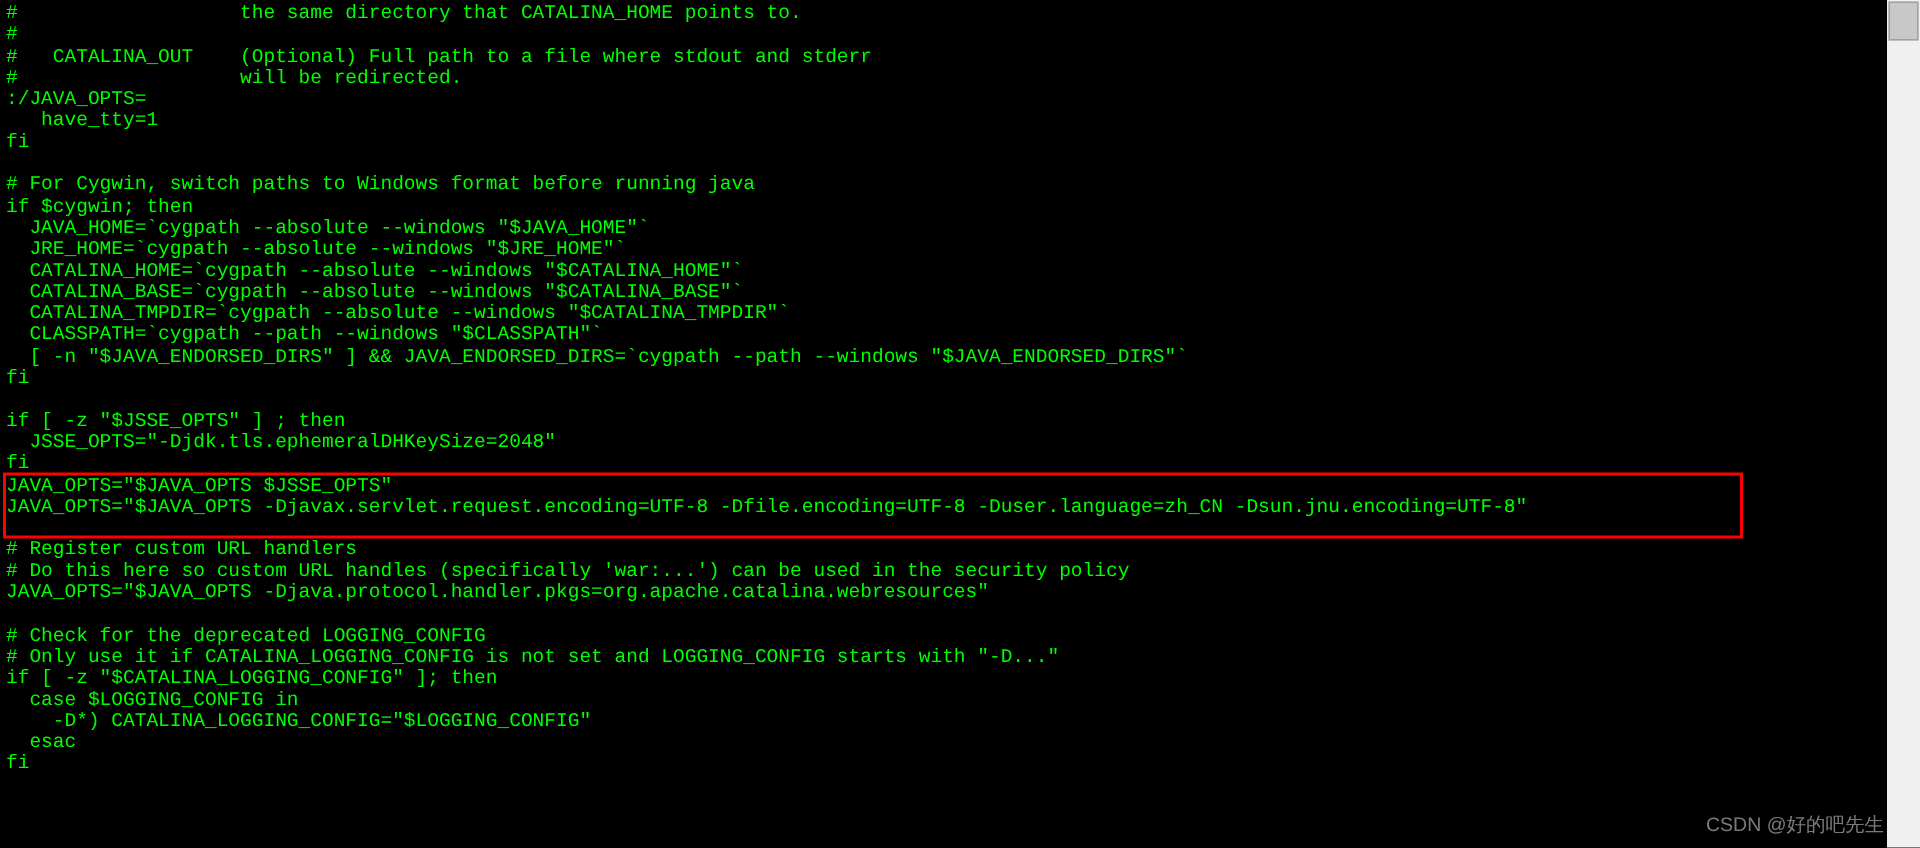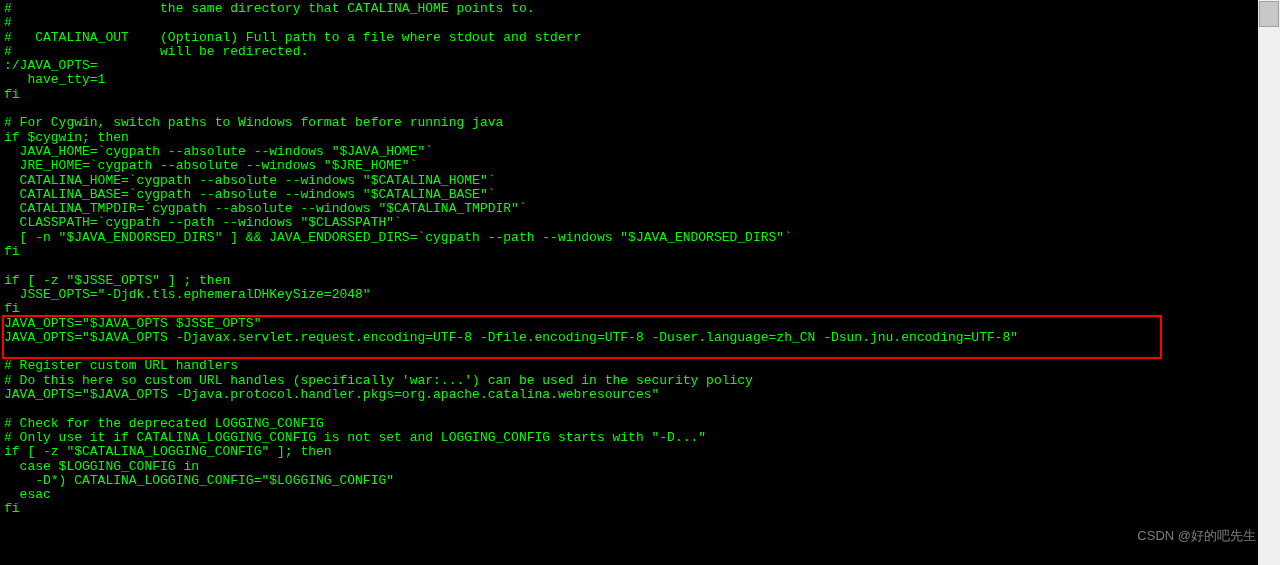--- a/index.html
+++ b/index.html
@@ -47,21 +47,21 @@
       white-space: pre;
     }
     .highlight-box {
       position: absolute;
       border: 2px solid #ff0000;
       pointer-events: none;
     }
     .watermark {
       position: absolute;
       right: 24px;
-      bottom: 22px;
+      bottom: 8px;
       color: rgba(220,220,220,0.55);
       font-family: Arial, sans-serif;
       font-size: 13px;
       pointer-events: none;
     }
   </style>
 </head>
 <body>
 
 <div class="terminal" id="terminal-lines"><span class="line">#                   the same directory that CATALINA_HOME points to.</span><span class="line">#</span><span class="line">#   CATALINA_OUT    (Optional) Full path to a file where stdout and stderr</span><span class="line">#                   will be redirected.</span><span class="line">:/JAVA_OPTS=</span><span class="line">   have_tty=1</span><span class="line">fi</span><span class="line"> </span><span class="line"># For Cygwin, switch paths to Windows format before running java</span><span class="line">if $cygwin; then</span><span class="line">  JAVA_HOME=`cygpath --absolute --windows "$JAVA_HOME"`</span><span class="line">  JRE_HOME=`cygpath --absolute --windows "$JRE_HOME"`</span><span class="line">  CATALINA_HOME=`cygpath --absolute --windows "$CATALINA_HOME"`</span><span class="line">  CATALINA_BASE=`cygpath --absolute --windows "$CATALINA_BASE"`</span><span class="line">  CATALINA_TMPDIR=`cygpath --absolute --windows "$CATALINA_TMPDIR"`</span><span class="line">  CLASSPATH=`cygpath --path --windows "$CLASSPATH"`</span><span class="line">  [ -n "$JAVA_ENDORSED_DIRS" ] &amp;&amp; JAVA_ENDORSED_DIRS=`cygpath --path --windows "$JAVA_ENDORSED_DIRS"`</span><span class="line">fi</span><span class="line"> </span><span class="line">if [ -z "$JSSE_OPTS" ] ; then</span><span class="line">  JSSE_OPTS="-Djdk.tls.ephemeralDHKeySize=2048"</span><span class="line">fi</span><span class="line">JAVA_OPTS="$JAVA_OPTS $JSSE_OPTS"</span><span class="line">JAVA_OPTS="$JAVA_OPTS -Djavax.servlet.request.encoding=UTF-8 -Dfile.encoding=UTF-8 -Duser.language=zh_CN -Dsun.jnu.encoding=UTF-8"</span><span class="line"> </span><span class="line"># Register custom URL handlers</span><span class="line"># Do this here so custom URL handles (specifically 'war:...') can be used in the security policy</span><span class="line">JAVA_OPTS="$JAVA_OPTS -Djava.protocol.handler.pkgs=org.apache.catalina.webresources"</span><span class="line"> </span><span class="line"># Check for the deprecated LOGGING_CONFIG</span><span class="line"># Only use it if CATALINA_LOGGING_CONFIG is not set and LOGGING_CONFIG starts with "-D..."</span><span class="line">if [ -z "$CATALINA_LOGGING_CONFIG" ]; then</span><span class="line">  case $LOGGING_CONFIG in</span><span class="line">    -D*) CATALINA_LOGGING_CONFIG="$LOGGING_CONFIG"</span><span class="line">  esac</span><span class="line">fi</span></div>

